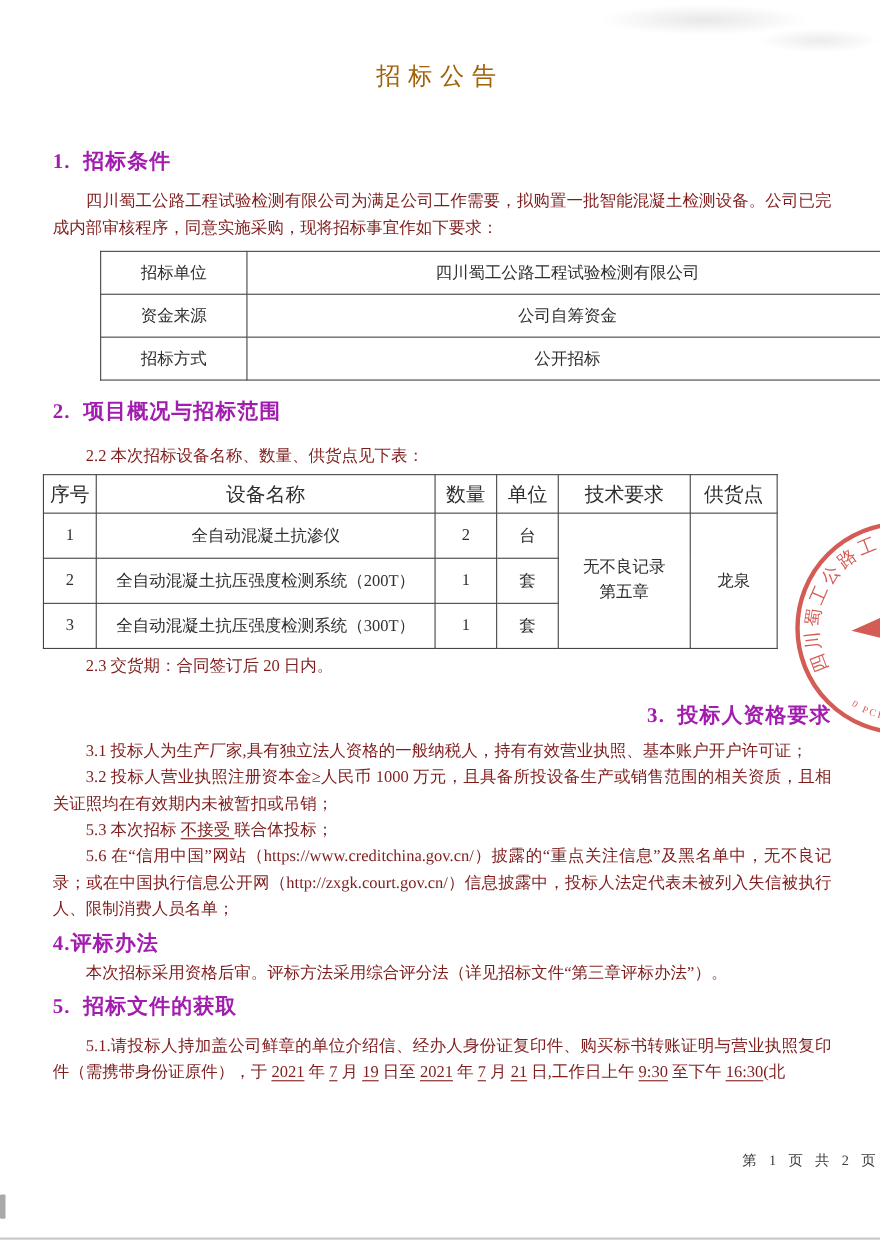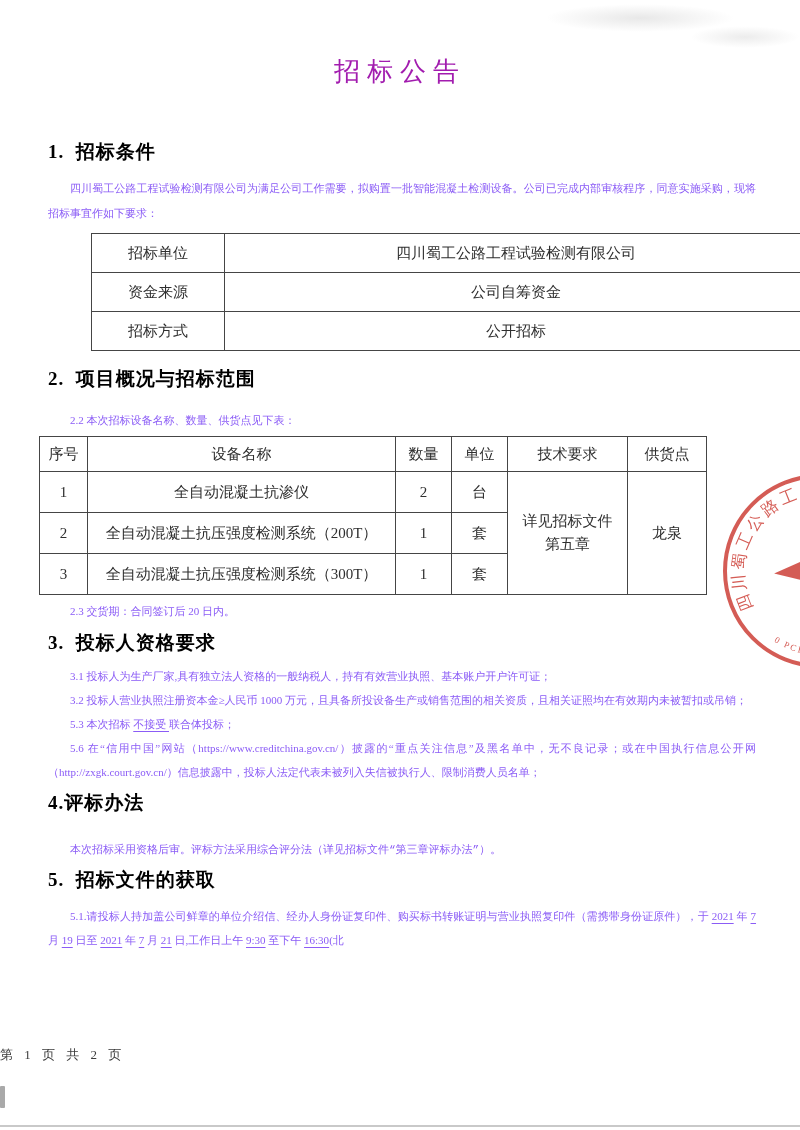--- a/index.html
+++ b/index.html
@@ -11,84 +11,84 @@
     background:#ffffff;
     overflow:hidden;
     font-family:"Liberation Serif","DejaVu Serif",serif;
     color:#2e2e2e;
   }
   .body { padding:0 44px 0 48px; }
 
   .doc-title {
     margin-top:54px;
     text-align:center;
-    font-size:26px;
+    font-size:22px;
     font-weight:500;
     letter-spacing:7px;
-    color:#a21caf;
+    color:#a16207;
   }
   .h {
     font-size:19px;
     font-weight:700;
     letter-spacing:1px;
     white-space:pre;
-    color:#000000;
+    color:#a21caf;
   }
   .h1-1 { margin-top:50px; }
   .h1-2 { margin-top:15px; }
-  .h1-3 { margin-top:6px; }
+  .h1-3 { margin-top:18px;text-align:right; }
   .h1-4 { margin-top:6px; }
   .h1-5 { margin-top:4px; }
 
   .para {
-    font-size:11px;
+    font-size:15px;
     line-height:25px;
     text-align:justify;
     text-indent:2em;
-    color:#8b5cf6;
+    color:#7f1d1d;
   }
   .tight { line-height:24px; }
   .mt11 { margin-top:11px; }
   .mt8  { margin-top:8px; }
   .mt6  { margin-top:6px; }
   .mt4  { margin-top:4px; }
-  .mt10 { margin-top:22px;font-family:Liberation Mono, monospace; }
+  .mt10 { margin-top:2px; }
   .mt0  { margin-top:16px; }
 
   .u { text-decoration:underline; text-underline-offset:3px; }
 
   table { border-collapse:collapse; table-layout:fixed; }
   td, th {
     border:1.5px solid #454545;
     text-align:center;
     vertical-align:middle;
     font-size:15px;
     font-weight:normal;
     color:#2e2e2e;
     padding:0 3px;
   }
   .t1 { margin:7px 0 0 43px; width:717px;border-radius:30px; }
   .t1 td { height:39px; }
   .t1 .lab { width:133px; }
 
   .t2 { margin:3px 0 0 -9px; width:667px; font-size:14.5px; }
-  .t2 th { height:35px; font-size:15px; }
+  .t2 th { height:35px; font-size:18px; }
   .t2 td { height:41px; }
   .t2 .c-no   { width:48px; }
   .t2 .c-name { width:308px; }
   .t2 .c-qty  { width:56px; }
   .t2 .c-unit { width:56px; }
   .t2 .c-tech { width:120px; }
   .t2 .c-sup  { width:79px;text-align:center; }
   .tech-line { line-height:23px; }
 
   .footer {
     position:absolute;
     left:0; right:0; top:1046px;
-    text-align:left;
+    text-align:right;
     font-size:13px;
     letter-spacing:4px;
     color:#3c3c3c;
   }
 
   
   .seal {
     position:absolute;
     left:712px; top:468px;
     width:216px; height:212px;
@@ -155,21 +155,21 @@
           <th class="c-unit">单位</th>
           <th class="c-tech">技术要求</th>
           <th class="c-sup">供货点</th>
         </tr>
         <tr>
           <td>1</td>
           <td>全自动混凝土抗渗仪</td>
           <td>2</td>
           <td>台</td>
           <td rowspan="3">
-            <div class="tech-line">详见招标文件</div>
+            <div class="tech-line">无不良记录</div>
             <div class="tech-line">第五章</div>
           </td>
           <td rowspan="3">龙泉</td>
         </tr>
         <tr>
           <td>2</td>
           <td>全自动混凝土抗压强度检测系统（200T）</td>
           <td>1</td>
           <td>套</td>
         </tr>

